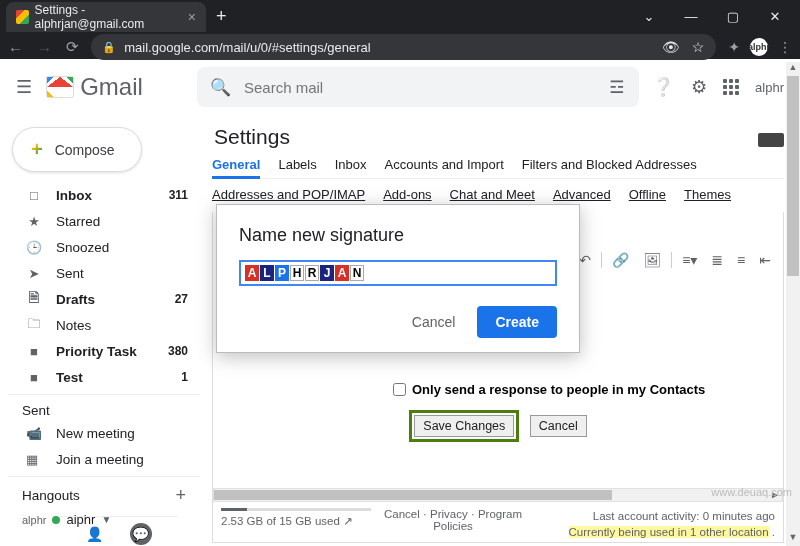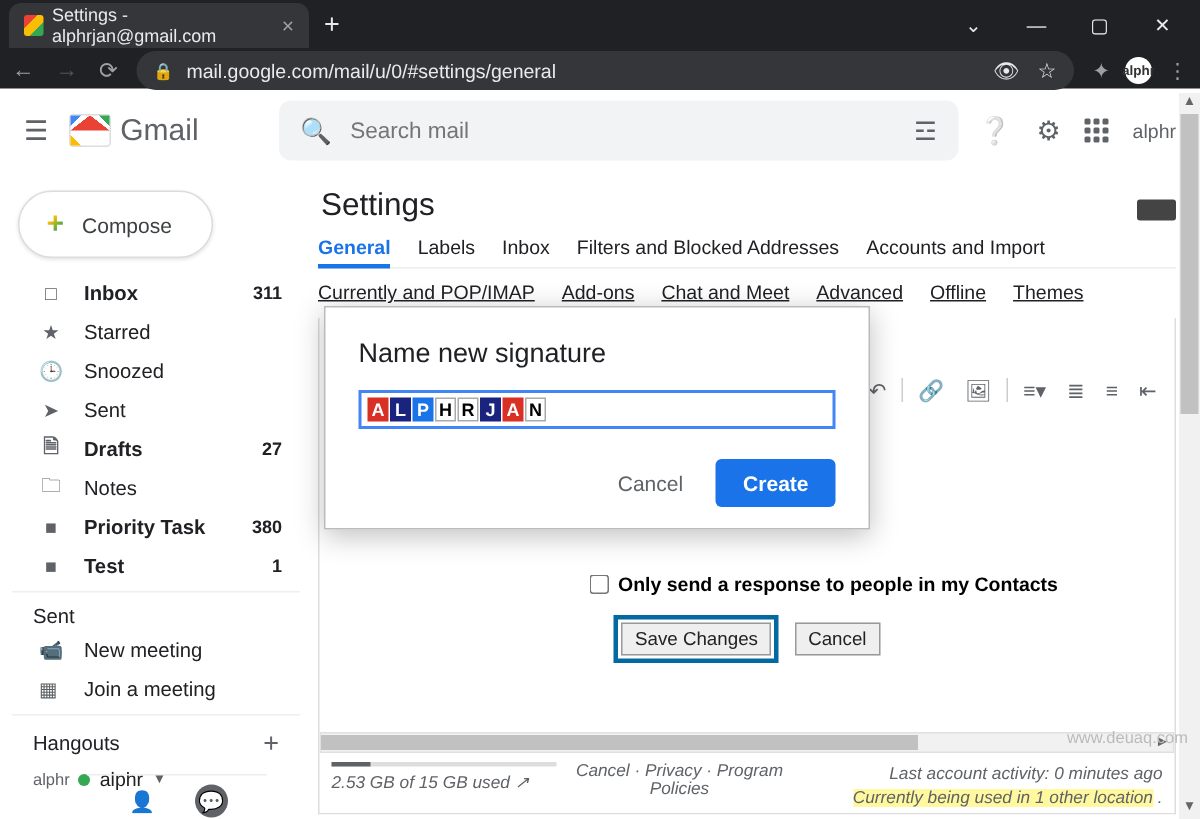--- a/index.html
+++ b/index.html
@@ -24,21 +24,21 @@
 
 
 .gheader { height:56px; display:flex; align-items:center; padding:0 16px; gap:14px; border-bottom:0;}
 .hamburger { font-size:18px; color:#5f6368; cursor:pointer;}
 .logo { display:flex; align-items:center; gap:6px;}
 .logo-icon { width:28px; height:22px; background:
   linear-gradient(to bottom right, transparent 49%, #ea4335 50%) 0 0/50% 50% no-repeat,
   linear-gradient(to bottom left, transparent 49%, #ea4335 50%) 100% 0/50% 50% no-repeat,
   #fff; border:1px solid #ddd; border-radius:3px; position:relative;}
 .logo-icon::before{content:"";position:absolute;inset:0;background:linear-gradient(135deg,#4285f4 15%, transparent 15%),linear-gradient(-135deg,#34a853 15%, transparent 15%),linear-gradient(45deg,#fbbc05 15%, transparent 15%);}
-.logo-text { font-size:20px; color:#5f6368; font-weight:400;}
+.logo-text { font-size:24px; color:#5f6368; font-weight:400;}
 .searchbox { flex:1; max-width:460px; background:#f1f3f4; height:40px; border-radius:8px; display:flex; align-items:center; padding:0 14px; gap:12px; margin-left:40px;}
 .searchbox input { border:none; background:transparent; flex:1; font-size:15px; outline:none; color:#5f6368;}
 .search-icon, .tune-icon { color:#5f6368; font-size:17px;}
 .header-right { display:flex; gap:16px; align-items:center; margin-left:auto; color:#5f6368; font-size:18px;}
 .apps-icon { display:grid; grid-template-columns:repeat(3,4px); grid-template-rows:repeat(3,4px); gap:2px;}
 .apps-icon i { background:#5f6368; border-radius:1px;}
 .user-label { font-size:13px; color:#5f6368;}
 
 
 .main { display:flex; height:calc(100% - 118px); }
@@ -78,30 +78,30 @@
 
 .body-area { flex:1; position:relative; margin-top:6px; border:1px solid #ddd; border-top:none; overflow:hidden;}
 .toolbar { position:absolute; top:38px; right:8px; display:flex; gap:6px; color:#5f6368; font-size:14px; align-items:center;}
 .toolbar .sep { width:1px; height:16px; background:#ccc;}
 .toolbar .btn { padding:2px 4px;}
 
 .vacation-row { position:absolute; top:170px; left:180px; right:10px; font-size:13px; font-weight:bold; display:flex; align-items:center; gap:6px;}
 .vacation-row input[type=checkbox]{ width:13px; height:13px;}
 
 .save-row { position:absolute; top:198px; left:0; right:0; text-align:center;}
-.save-row .frame { display:inline-block; border:3px solid #0369a1; padding:2px;}
+.save-row .frame { display:inline-block; border:3px solid #4d7c0f; padding:2px;}
 .savebtn, .cancelbtn2 { font-size:12.5px; padding:3px 8px; background:#efefef; border:1px solid #999; color:#222; cursor:pointer;}
 .cancelbtn2 { margin-left:6px;}
 
 .scrollbar-h { position:absolute; bottom:40px; left:0; right:0; height:14px; background:#f1f1f1; border:1px solid #e0e0e0;}
 .scrollbar-h .thumb { position:absolute; left:0; top:1px; bottom:1px; width:70%; background:#c1c1c1;}
 .scrollbar-h .arr { position:absolute; top:0; width:14px; height:100%; text-align:center; font-size:10px; color:#666; line-height:12px;}
 .scrollbar-h .arr.l { left:0;} .scrollbar-h .arr.r { right:0;}
 
-.footer { position:absolute; bottom:0; left:0; right:0; height:38px; font-size:11.5px; color:#5f6368; display:flex; align-items:flex-start; padding:4px 8px 0; gap:10px;font-style:italic;}
+.footer { position:absolute; bottom:0; left:0; right:0; height:38px; font-size:11.5px; color:#5f6368; display:flex; align-items:flex-start; padding:4px 8px 0; gap:10px;}
 .footer .storage { flex:0 0 150px;}
 .footer .storage-bar { height:3px; background:#ddd; margin-bottom:3px;}
 .footer .storage-bar i { display:block; height:100%; width:17%; background:#5f6368;}
 .footer .links { flex:1; text-align:center;}
 .footer .activity { text-align:right; flex:0 0 240px; line-height:1.4;}
 .footer .activity .warn { background:#fff89e;}
 .footer .activity .det { text-decoration:underline; cursor:pointer;}
 
 
 .dialog { position:absolute; top:204px; left:216px; width:364px; background:#fff; border:1px solid #bbb; box-shadow:0 4px 18px rgba(0,0,0,.25); padding:20px 22px 14px; z-index:20;}
@@ -273,25 +273,25 @@
     <div class="settings-title-row">
       <div class="settings-title">Settings</div>
       <div style="display:flex;align-items:center;gap:4px">
           <span class="lang-sel"></span>
         </div>
     </div>
     <div class="tabs" id="tabs1">
         <span class="tabi active">General</span>
         <span class="tabi">Labels</span>
         <span class="tabi">Inbox</span>
+        <span class="tabi">Accounts and Import</span>
         <span class="tabi">Filters and Blocked Addresses</span>
-        <span class="tabi">Accounts and Import</span>
       </div>
     <div class="tabs2" id="tabs2">
-        <span class="tabi">Currently and POP/IMAP</span>
+        <span class="tabi">Addresses and POP/IMAP</span>
         <span class="tabi">Add-ons</span>
         <span class="tabi">Chat and Meet</span>
         <span class="tabi">Advanced</span>
         <span class="tabi">Offline</span>
         <span class="tabi">Themes</span>
       </div>
 
     <div class="body-area">
       <div class="toolbar">
         <span class="btn">↶</span>

